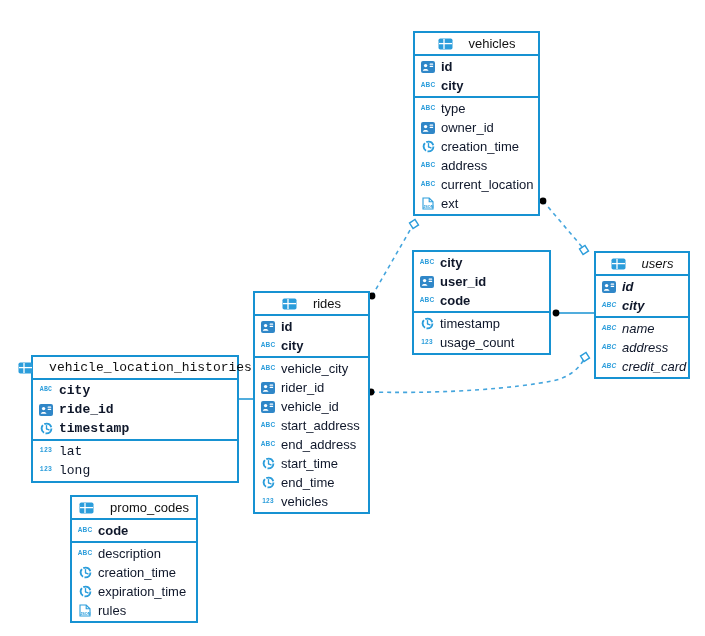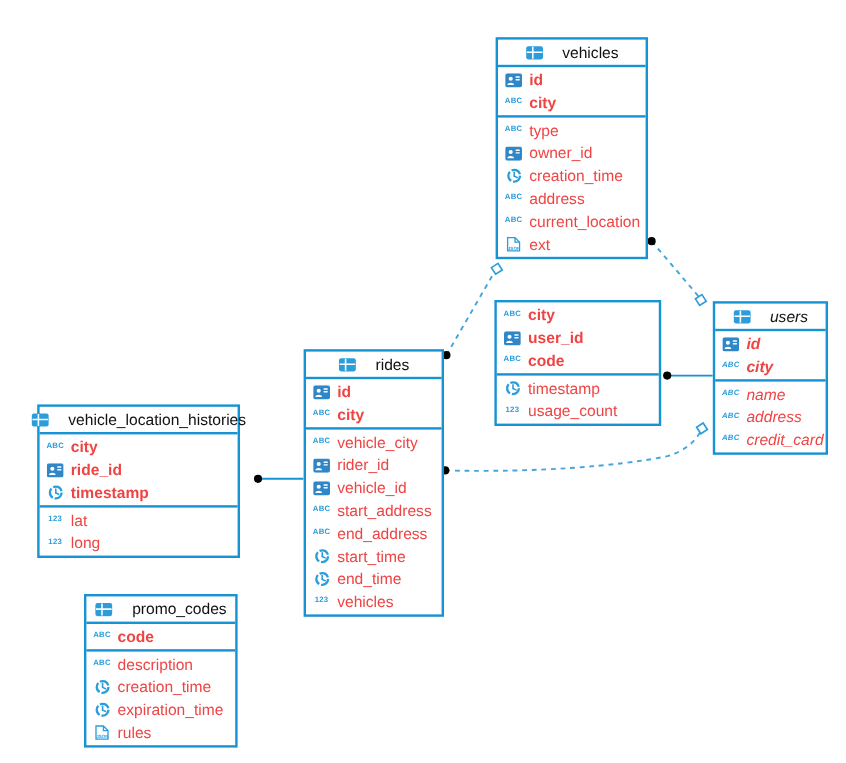--- a/index.html
+++ b/index.html
@@ -16,21 +16,21 @@
   }
   .t-header{
     display:flex;align-items:center;justify-content:center;gap:16px;
     height:21px;border-bottom:2px solid #1792d2;padding:0 4px;white-space:nowrap;
   }
   .t-title{color:#111;}
   .section{padding:1px 0;}
   .section.pk{border-bottom:2px solid #1792d2;}
   .field{display:flex;align-items:center;gap:5px;height:19px;padding:0 5px;white-space:nowrap;}
   .f-icon{width:16px;min-width:16px;display:flex;align-items:center;justify-content:center;}
-  .f-name{color:#ef4444;}
+  .f-name{color:#0f172a;}
   .section.pk .f-name{font-weight:700;}
   .abc{font-size:6.5px;font-weight:700;color:#2b9ddb;letter-spacing:.2px;}
   svg{display:block;}
 </style>
 </head>
 <body>
 
 <div id="canvas">
     <svg id="conn-layer" width="705" height="636">
       <g>
@@ -334,21 +334,21 @@
           <span class="f-name">end_time</span>
         </div>
         <div class="field">
           <span class="f-icon">
             <span class="abc">123</span>
           </span>
           <span class="f-name">vehicles</span>
         </div>
       </div>
     </div>
-    <div class="erd-table" style="left: 31px; top: 337px; width: 169px;">
+    <div class="erd-table" style="left: 31px; top: 355px; width: 208px; font-family: Liberation Mono, monospace;">
       <div class="t-header">
         <span>
           <svg width="15" height="12" viewBox="0 0 15 12">
             <rect x="0.5" y="0.5" width="14" height="11" rx="1.8" fill="#2b9ddb"></rect>
             <line x1="1" y1="5.6" x2="14" y2="5.6" stroke="#fff" stroke-width="1.3"></line>
             <line x1="6" y1="1" x2="6" y2="11" stroke="#fff" stroke-width="1.3"></line>
           </svg>
         </span>
         <span class="t-title">vehicle_location_histories</span>
       </div>

